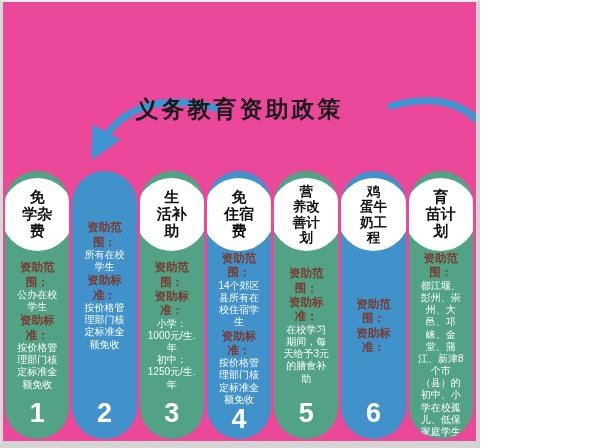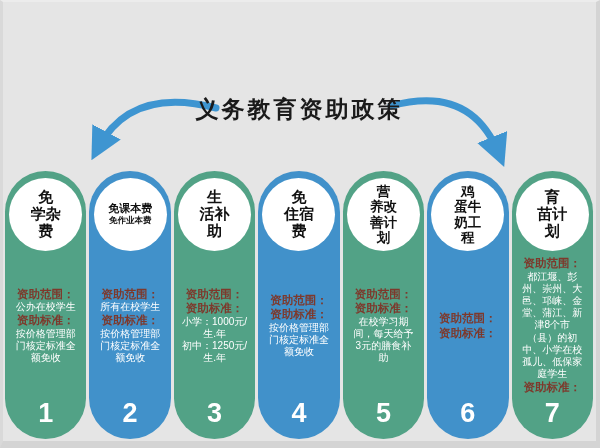--- a/index.html
+++ b/index.html
@@ -8,22 +8,22 @@
     --arrow:#3e95d1;
     --label:#7d392c;
     --circle-bg:#ffffff;
     --title-text:#1a1a1a;
   }
   *{margin:0;padding:0;box-sizing:border-box;}
   html,body{background:#ffffff;}
   body{font-family:"Liberation Sans","DejaVu Sans",sans-serif;}
   .slide{
     position:relative;
-    width:600px;height:448px;
-    background:#e5e5e5;
+    width:480px;height:448px;
+    background:#ec4899;
     border-top:2px solid #ececec;
     border-left:3px solid #d9d9d9;
     border-right:4px solid #d4d4d4;
     border-bottom:7px solid #d4d4d4;
     overflow:hidden;
   }
   .page-title{
     position:absolute;top:92px;left:0;right:0;
     text-align:center;
     font-size:23px;font-weight:bold;color:var(--title-text);
@@ -109,24 +109,20 @@
       <div class="col-body">
         <div class="seg-label">资助范围：</div>
         <div class="seg-text">公办在校学生</div>
         <div class="seg-label">资助标准：</div>
         <div class="seg-text">按价格管理部门核定标准全额免收</div>
       </div>
       <div class="col-number">1</div>
     </div>
 
     <div class="col theme-blue two-line">
-      <div class="circle">
-        <div class="circle-title">免课本费</div>
-        <div class="circle-subtitle">免作业本费</div>
-      </div>
       <div class="col-body">
         <div class="seg-label">资助范围：</div>
         <div class="seg-text">所有在校学生</div>
         <div class="seg-label">资助标准：</div>
         <div class="seg-text">按价格管理部门核定标准全额免收</div>
       </div>
       <div class="col-number">2</div>
     </div>
 
     <div class="col theme-green">
@@ -147,20 +143,21 @@
 
     <div class="col theme-blue">
       <div class="circle">
         <div class="circle-title">免
 住宿
 费</div>
         <div class="circle-subtitle"></div>
       </div>
       <div class="col-body">
         <div class="seg-label">资助范围：</div>
+        <div class="seg-text">14个郊区县所有在校住宿学生</div>
         <div class="seg-label">资助标准：</div>
         <div class="seg-text">按价格管理部门核定标准全额免收</div>
       </div>
       <div class="col-number">4</div>
     </div>
 
     <div class="col theme-green lines-4">
       <div class="circle">
         <div class="circle-title">营
 养改

